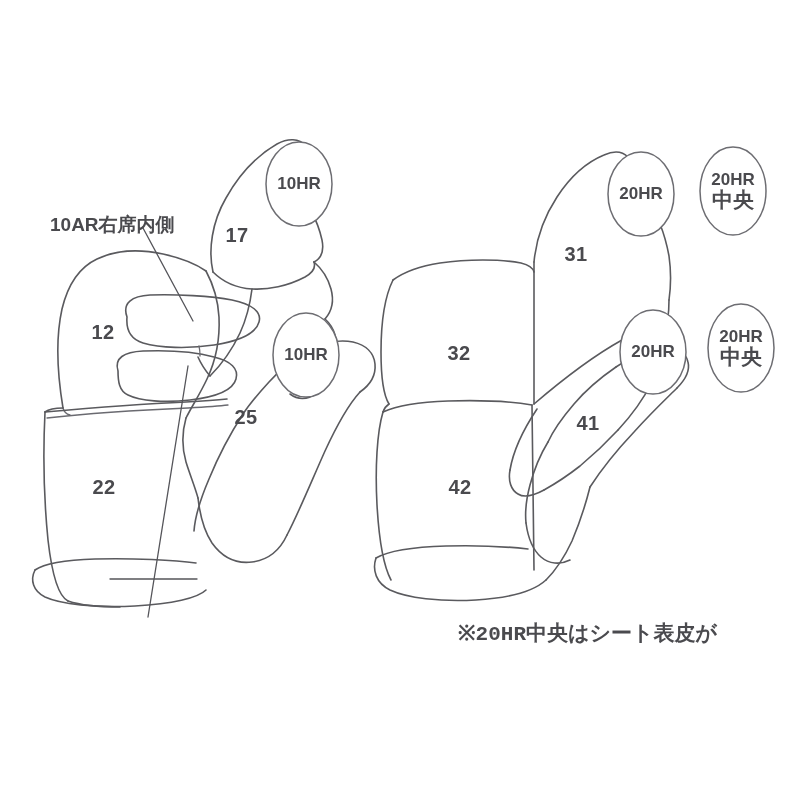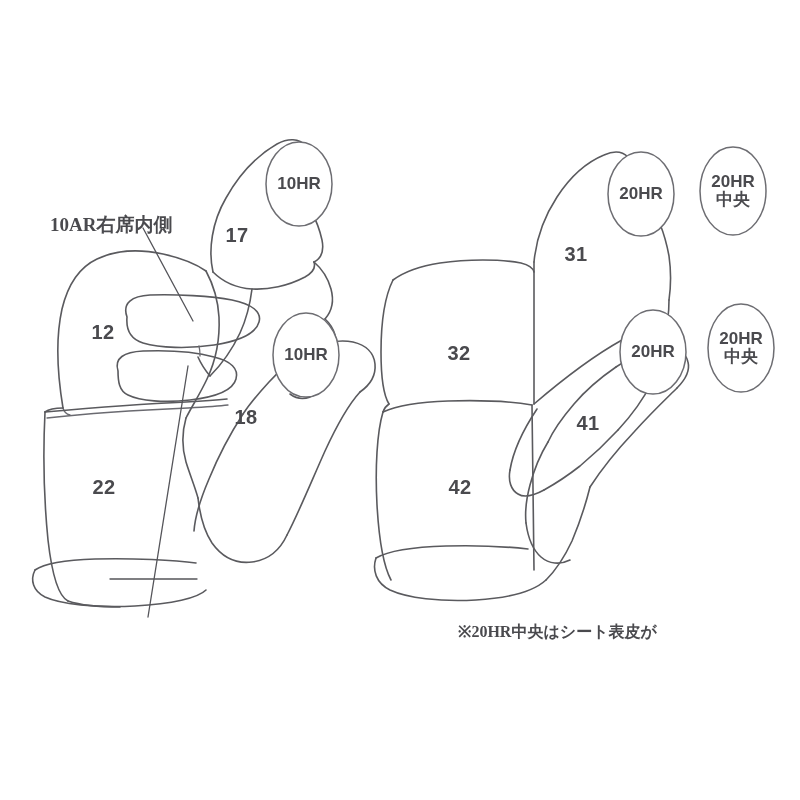--- a/index.html
+++ b/index.html
@@ -67,35 +67,35 @@
     font-weight: 700;
     color: #4a4a4e;
     white-space: nowrap;
     text-align: center;
     line-height: 1.05;
     transform: translate(-50%, -50%);
     user-select: none;
   }
   .callout-label .l2 {
     display: block;
-    font-size: 17px;
+    font-size: 21px;
   }
   .annotation {
     position: absolute;
-    font-family: Liberation Serif, serif;
+    font-family: Liberation Sans, sans-serif;
     font-size: 19px;
     font-weight: 700;
     color: #4a4a4e;
     white-space: nowrap;
     user-select: none;
   }
   .footnote {
     position: absolute;
-    font-family: Liberation Serif, serif;
-    font-size: 16px;
+    font-family: Liberation Mono, monospace;
+    font-size: 21px;
     font-weight: 700;
     color: #4a4a4e;
     line-height: 1.45;
     white-space: nowrap;
     user-select: none;
   }
 </style>
 </head>
 <body>
 
@@ -184,21 +184,21 @@
         <ellipse cx="306" cy="355" rx="33" ry="42" class="callout-oval"></ellipse>
         <ellipse cx="641" cy="194" rx="33" ry="42" class="callout-oval"></ellipse>
         <ellipse cx="653" cy="352" rx="33" ry="42" class="callout-oval"></ellipse>
         <ellipse cx="733" cy="191" rx="33" ry="44" class="callout-oval"></ellipse>
         <ellipse cx="741" cy="348" rx="33" ry="44" class="callout-oval"></ellipse>
       </g>
   </svg>
 
   <div class="part-num" style="left: 237px; top: 235px;">17</div>
   <div class="part-num" style="left: 103px; top: 332px;">12</div>
-  <div class="part-num" style="left: 246px; top: 417px;">18</div>
+  <div class="part-num" style="left: 246px; top: 417px;">25</div>
   <div class="part-num" style="left: 104px; top: 487px;">22</div>
 
   <div class="part-num" style="left: 576px; top: 254px;">31</div>
   <div class="part-num" style="left: 459px; top: 345px; margin-top: 8px;">32</div>
   <div class="part-num" style="left: 588px; top: 413px; margin-top: 10px;">41</div>
   <div class="part-num" style="left: 460px; top: 487px;">42</div>
 
   <div class="callout-label" style="left: 299px; top: 184px;"><span>10HR</span></div>
   <div class="callout-label" style="left: 306px; top: 355px;"><span>10HR</span></div>
   <div class="callout-label" style="left: 641px; top: 194px;"><span>20HR</span></div>

